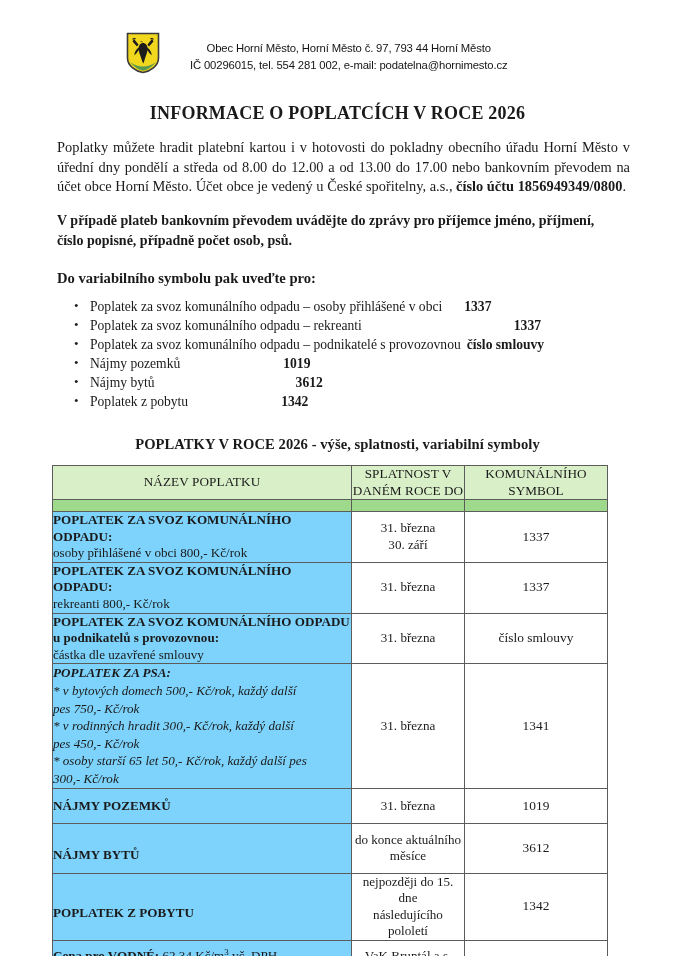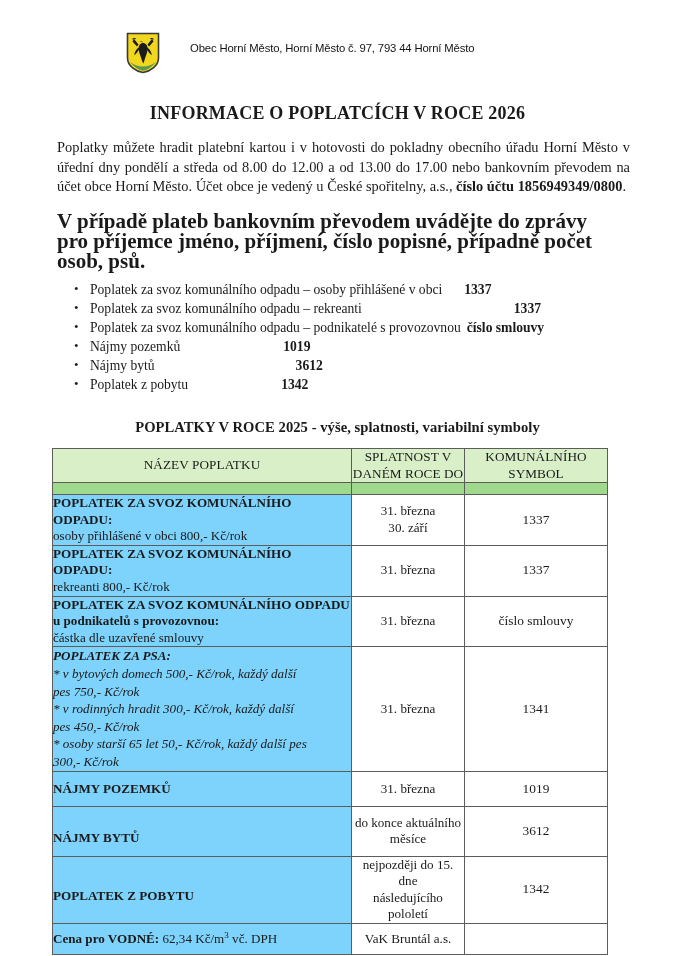--- a/index.html
+++ b/index.html
@@ -66,21 +66,21 @@
     margin: 14px 45px 0 57px;
     font-size: 14.4px;
     line-height: 19.5px;
     text-align: justify;
     text-justify: inter-word;
   }
   .intro b { font-weight: bold; }
 
   .para-bold {
     margin: 14px 57px 0 57px;
-    font-size: 21px;
+    font-size: 14px;
     line-height: 20px;
     font-weight: bold;
   }
   .para-bold2 {
     margin: 17px 57px 0 57px;
     font-size: 14.6px;
     line-height: 20px;
     font-weight: bold;
   }
 
@@ -190,40 +190,42 @@
         <path d="M28 7.5 C27.2 5.8 24.8 5.5 23.8 7 C25 7.2 26.8 7.4 28 7.5 Z" fill="#1c1c1c"></path>
         <path d="M17 11 C19.6 11 21.6 13.4 21.6 16.6 C21.6 20 20 23.6 19 26.5 C18.4 28.4 18.2 30 17.2 31.6
                  C16.4 30 15.8 28.2 15.2 26.2 C14.2 23.2 12.6 20 12.6 16.6 C12.6 13.4 14.4 11 17 11 Z" fill="#1c1c1c"></path>
         <path d="M12.8 15.5 C10.5 16.8 8.6 19.6 8.2 23.2 C10.4 21.6 12 19.2 13.2 17.2 Z" fill="#1c1c1c"></path>
         <path d="M21.2 15.5 C23.5 16.8 25.4 19.6 25.8 23.2 C23.6 21.6 22 19.2 20.8 17.2 Z" fill="#1c1c1c"></path>
         <path d="M16.6 10.6 L13.6 9.2 L16.4 9.6 Z" fill="#1c1c1c"></path>
       </svg>
     </div>
     <div class="letterhead-text">
       <div class="l1">Obec Horní Město, Horní Město č. 97, 793 44 Horní Město</div>
+      <div class="l2">IČ 00296015, tel. 554 281 002, e-mail: podatelna@hornimesto.cz</div>
     </div>
   </div>
 
   <div class="doc-title">INFORMACE O POPLATCÍCH V ROCE 2026</div>
 
   <p class="intro"><span>Poplatky můžete hradit platební kartou i v hotovosti do pokladny obecního úřadu Horní Město v úřední dny pondělí a středa od 8.00 do 12.00 a od 13.00 do 17.00 nebo bankovním převodem na účet obce Horní Město. Účet obce je vedený u České spořitelny, a.s., </span><b>číslo účtu 1856949349/0800</b><span>.</span></p>
 
   <p class="para-bold">V případě plateb bankovním převodem uvádějte do zprávy pro příjemce jméno, příjmení, číslo popisné, případně počet osob, psů.</p>
 
+  <p class="para-bold2">Do variabilního symbolu pak uveďte pro:</p>
 
   <ul class="fees">
     <li><span>Poplatek za svoz komunálního odpadu – osoby přihlášené v obci</span><span class="pad-wide"></span><span class="vs">1337</span></li>
     <li><span>Poplatek za svoz komunálního odpadu – rekreanti</span><span class="pad-wide" style="width:152px"></span><span class="vs">1337</span></li>
     <li><span>Poplatek za svoz komunálního odpadu – podnikatelé s provozovnou</span><span class="pad-wide" style="width:6px"></span><span class="vs">číslo smlouvy</span></li>
     <li><span>Nájmy pozemků</span><span class="pad-wide" style="width:103px"></span><span class="vs">1019</span></li>
     <li><span>Nájmy bytů</span><span class="pad-wide" style="width:141px"></span><span class="vs">3612</span></li>
     <li><span>Poplatek z pobytu</span><span class="pad-wide" style="width:93px"></span><span class="vs">1342</span></li>
   </ul>
 
-  <div class="table-title">POPLATKY V ROCE 2025 - výše, splatnosti, variabilní symboly</div>
+  <div class="table-title">POPLATKY V ROCE 2026 - výše, splatnosti, variabilní symboly</div>
 
   <table class="fee-table">
     <colgroup>
         <col class="c1">
         <col class="c2">
         <col class="c3">
       </colgroup>
     <thead>
       <tr>
         <th class="th-cell">NÁZEV POPLATKU</th>

